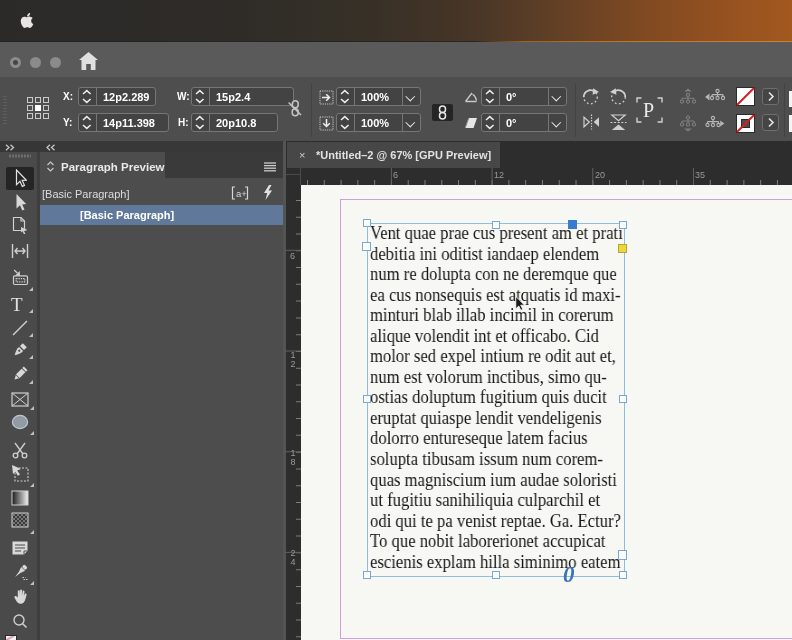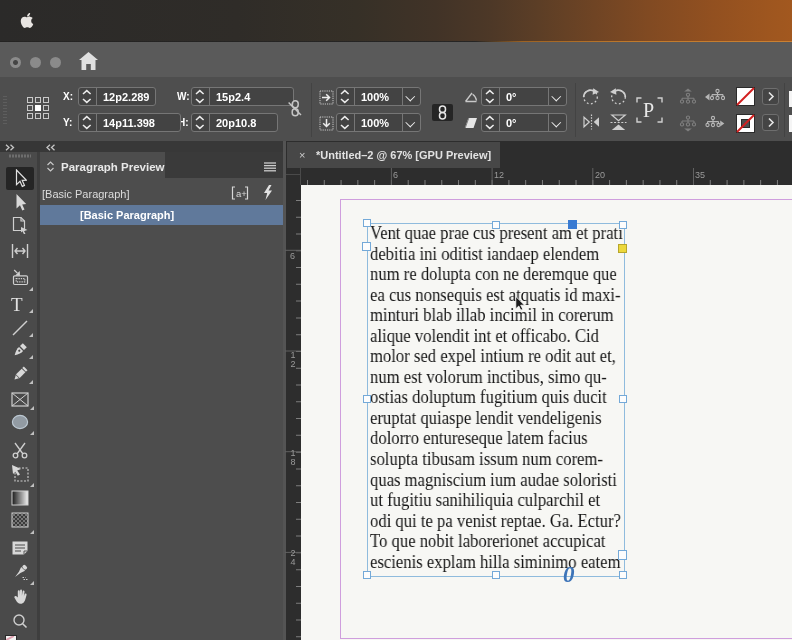--- a/index.html
+++ b/index.html
@@ -72,21 +72,21 @@
 <div class="abs lbl" style="left:178px;top:117px">H:</div>
 <div class="grp" style="left:78px;top:87px;width:78px">
     <div class="stc">
       <svg width="16" height="17" viewBox="0 0 16 17" style="position:absolute;left:0;top:0">
         <path d="M4 6 L7.8 2.6 L11.6 6" fill="none" stroke="#ececec" stroke-width="1.5"></path>
         <path d="M4 11 L7.8 14.4 L11.6 11" fill="none" stroke="#ececec" stroke-width="1.5"></path>
       </svg>
     </div>
     <div class="fld">12p2.289</div>
   </div>
-<div class="grp" style="left:78px;top:113px;width:103px">
+<div class="grp" style="left:78px;top:113px;width:91px">
     <div class="stc">
       <svg width="16" height="17" viewBox="0 0 16 17" style="position:absolute;left:0;top:0">
         <path d="M4 6 L7.8 2.6 L11.6 6" fill="none" stroke="#ececec" stroke-width="1.5"></path>
         <path d="M4 11 L7.8 14.4 L11.6 11" fill="none" stroke="#ececec" stroke-width="1.5"></path>
       </svg>
     </div>
     <div class="fld">14p11.398</div>
   </div>
 <div class="grp" style="left:191px;top:87px;width:103px">
     <div class="stc">

